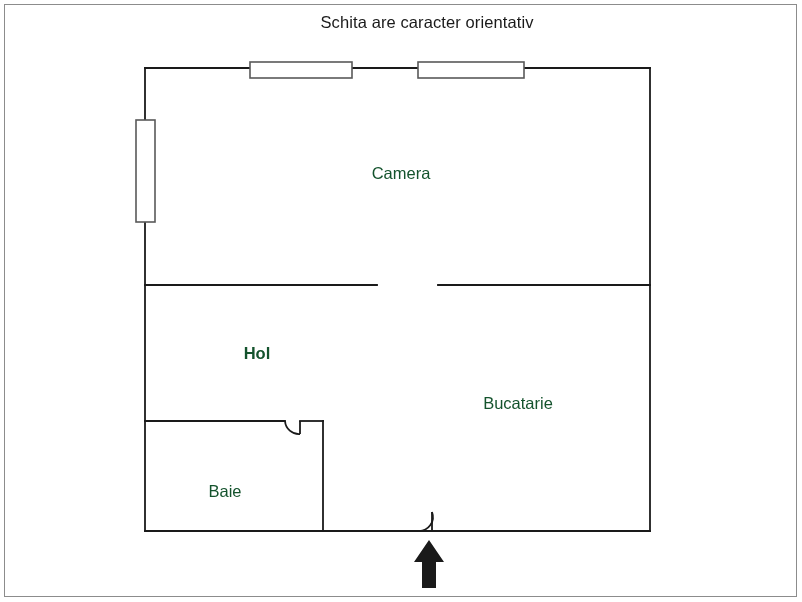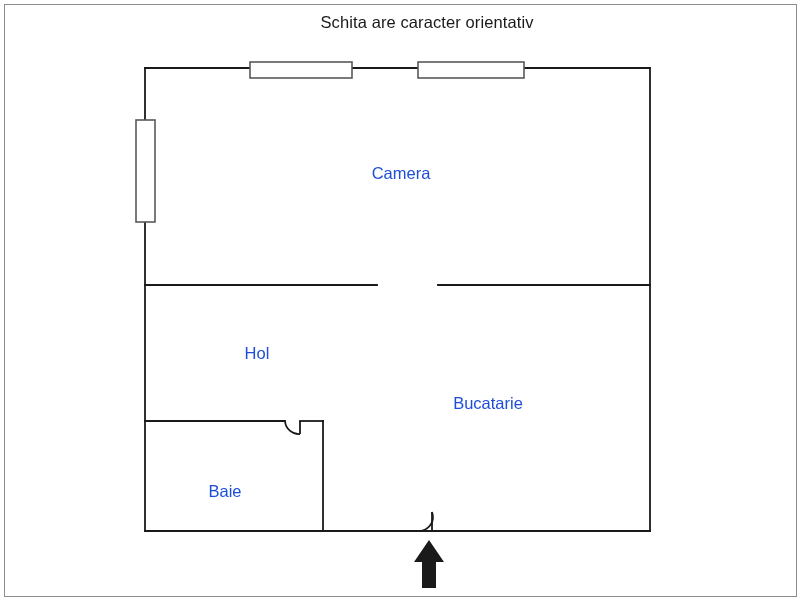--- a/index.html
+++ b/index.html
@@ -44,21 +44,21 @@
   #plan-svg {
     position: absolute;
     left: 0;
     top: 0;
     width: 802px;
     height: 602px;
   }
   .room-label {
     position: absolute;
     font-size: 16.5px;
-    color: #1d4ed8;
+    color: #14532d;
     white-space: nowrap;
     transform: translate(-50%, -50%);
   }
 </style>
 </head>
 <body>
 
 <div id="page" style="background: rgb(255, 255, 255);">
 
   <div id="outer-border" style="border-color: rgb(140, 140, 140);"></div>
@@ -89,17 +89,17 @@
       <path id="door-baie-arc" d="M 300 434 A 14 14 0 0 1 285 421" stroke="#1a1a1a"></path>
       <line id="door-baie-leaf" x1="300" y1="421" x2="300" y2="434" stroke="#1a1a1a"></line>
       <path id="door-entrance-arc" d="M 432 512 A 14 14 0 0 1 418 531" stroke="#1a1a1a"></path>
       <line id="door-entrance-leaf" x1="432" y1="531" x2="432" y2="512" stroke="#1a1a1a"></line>
     </g>
 
     <polygon id="entrance-arrow" fill="#1a1a1a" stroke="none" points="429,540 444,562 436,562 436,588 422,588 422,562 414,562"></polygon>
   </svg>
 
   <div class="room-label" id="label-camera" style="left: 401px; top: 173px;">Camera</div>
-  <div class="room-label" id="label-hol" style="left: 257px; top: 353px;">Hol</div>
-  <div class="room-label" id="label-bucatarie" style="left: 488px; top: 403px;">Bucatarie</div>
+  <div class="room-label" id="label-hol" style="left: 257px; top: 353px; font-weight: bold;">Hol</div>
+  <div class="room-label" id="label-bucatarie" style="left: 518px; top: 403px;">Bucatarie</div>
   <div class="room-label" id="label-baie" style="left: 225px; top: 477px; margin-top: 14px;">Baie</div>
 
 </div>
 
 </body></html>

